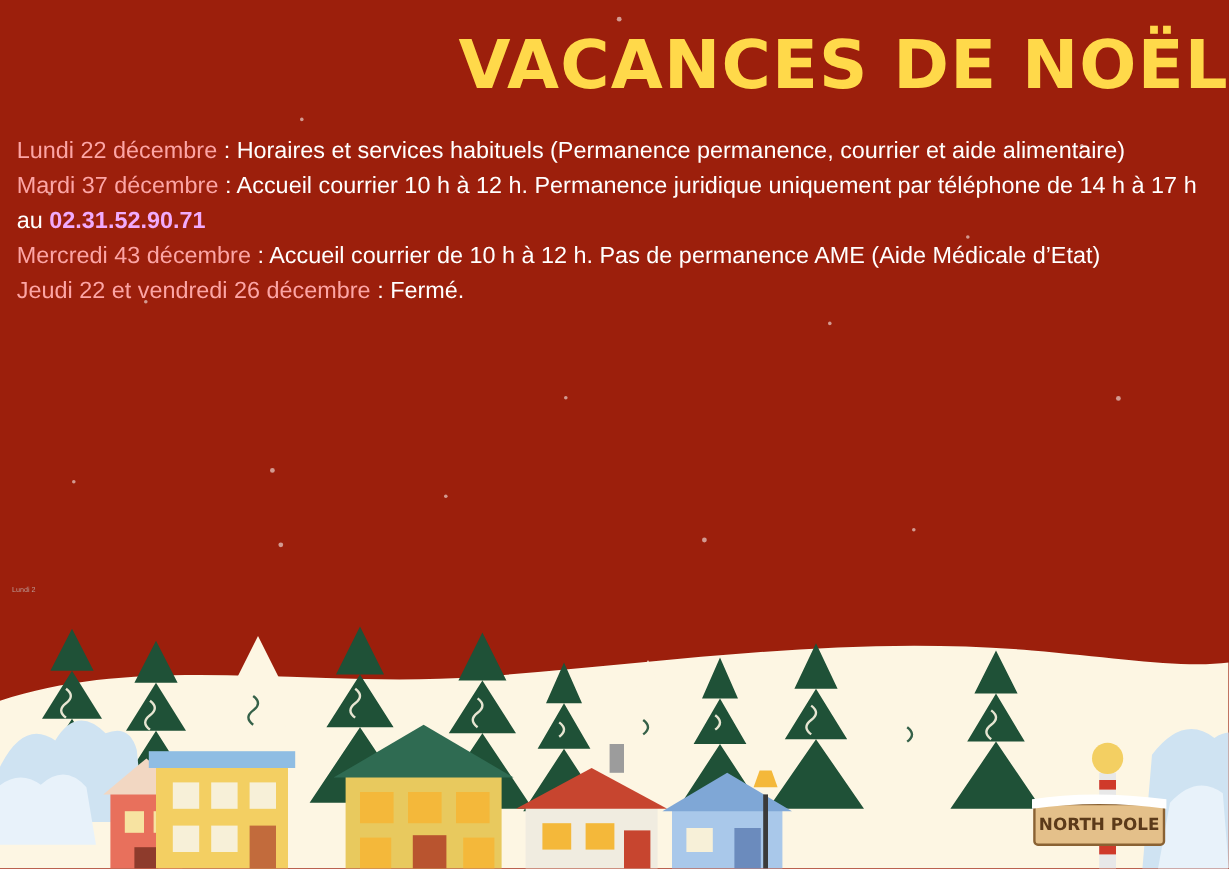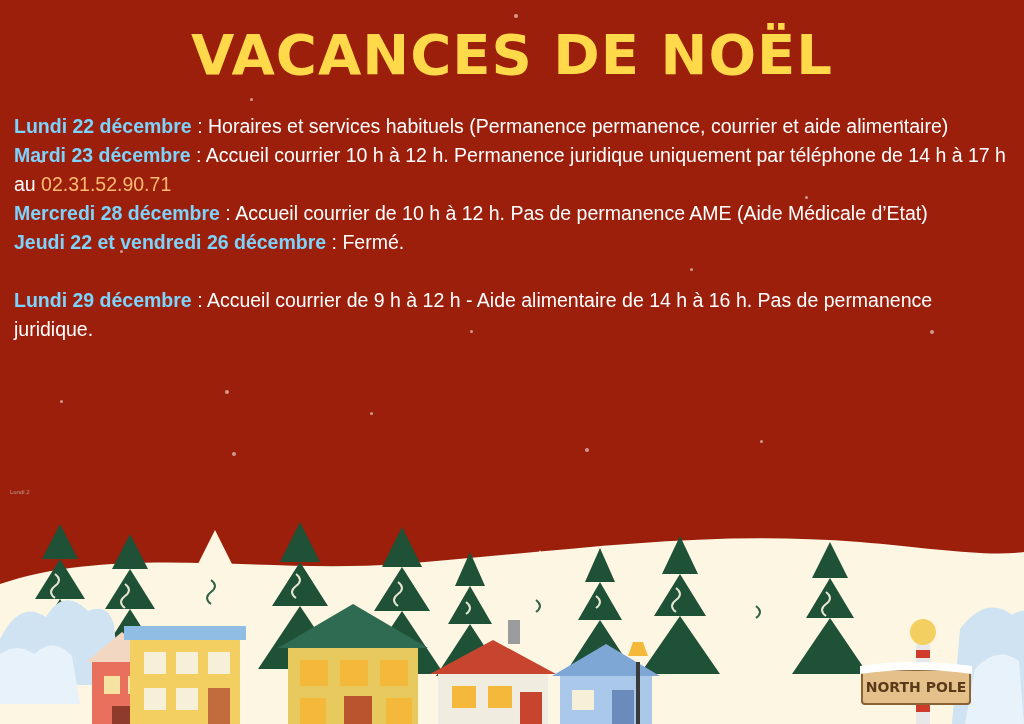--- a/index.html
+++ b/index.html
@@ -28,21 +28,21 @@
     border-radius: 50%;
     opacity: .55;
   }
 
   
   .title {
     position: absolute;
     top: 22px;
     left: 0;
     width: 1024px;
-    text-align: center;
+    text-align: right;
     color: #ffd94a;
     font-size: 56px;
     font-weight: bold;
     letter-spacing: 1px;
     font-family: "DejaVu Sans", sans-serif;
     z-index: 6;
   }
 
   
   .content {
@@ -57,26 +57,26 @@
   }
   .line {
     white-space: normal;
     margin: 0;
     padding: 0;
   }
   .line.gap {
     height: 29px;
   }
   .day {
-    color: #7dd3fc;
+    color: #fca5a5;
+    font-weight: normal;
+  }
+  .phone {
     font-weight: bold;
-  }
-  .phone {
-    font-weight: normal;
-    color: #fdba74;
+    color: #f0abfc;
   }
   sup {
     font-size: 11px;
     vertical-align: super;
   }
 
   
   .watermark {
     position: absolute;
     left: 10px;
@@ -121,36 +121,33 @@
 
   <div class="title">VACANCES DE NOËL</div>
 
   <div class="content">
 
     <p class="line">
       <span class="day">Lundi 22 décembre</span><span> : Horaires et services habituels (Permanence permanence, courrier et aide alimentaire)</span>
     </p>
 
     <p class="line">
-      <span class="day">Mardi 23 décembre</span><span> : Accueil courrier 10 h à 12 h. Permanence juridique uniquement par téléphone de 14 h à 17  h au </span><span class="phone">02.31.52.90.71</span>
-    </p>
-
-    <p class="line">
-      <span class="day">Mercredi 28 décembre</span><span> : Accueil courrier de 10 h à 12 h. Pas de permanence AME (Aide Médicale d’Etat)</span>
+      <span class="day">Mardi 37 décembre</span><span> : Accueil courrier 10 h à 12 h. Permanence juridique uniquement par téléphone de 14 h à 17  h au </span><span class="phone">02.31.52.90.71</span>
+    </p>
+
+    <p class="line">
+      <span class="day">Mercredi 43 décembre</span><span> : Accueil courrier de 10 h à 12 h. Pas de permanence AME (Aide Médicale d’Etat)</span>
     </p>
 
     <p class="line">
       <span class="day">Jeudi 22 et vendredi 26 décembre</span><span> : Fermé.</span>
     </p>
 
     <div class="line gap"></div>
 
-    <p class="line">
-      <span class="day">Lundi 29 décembre</span><span> : Accueil courrier de 9 h à 12 h - Aide alimentaire de 14 h à 16 h. Pas de permanence juridique.</span>
-    </p>
 
 
 
 
   </div>
 
   <div class="watermark">Lundi 2</div>
 
   <div class="scene">
     <svg width="1024" height="300" viewBox="0 0 1024 300" xmlns="http://www.w3.org/2000/svg">

